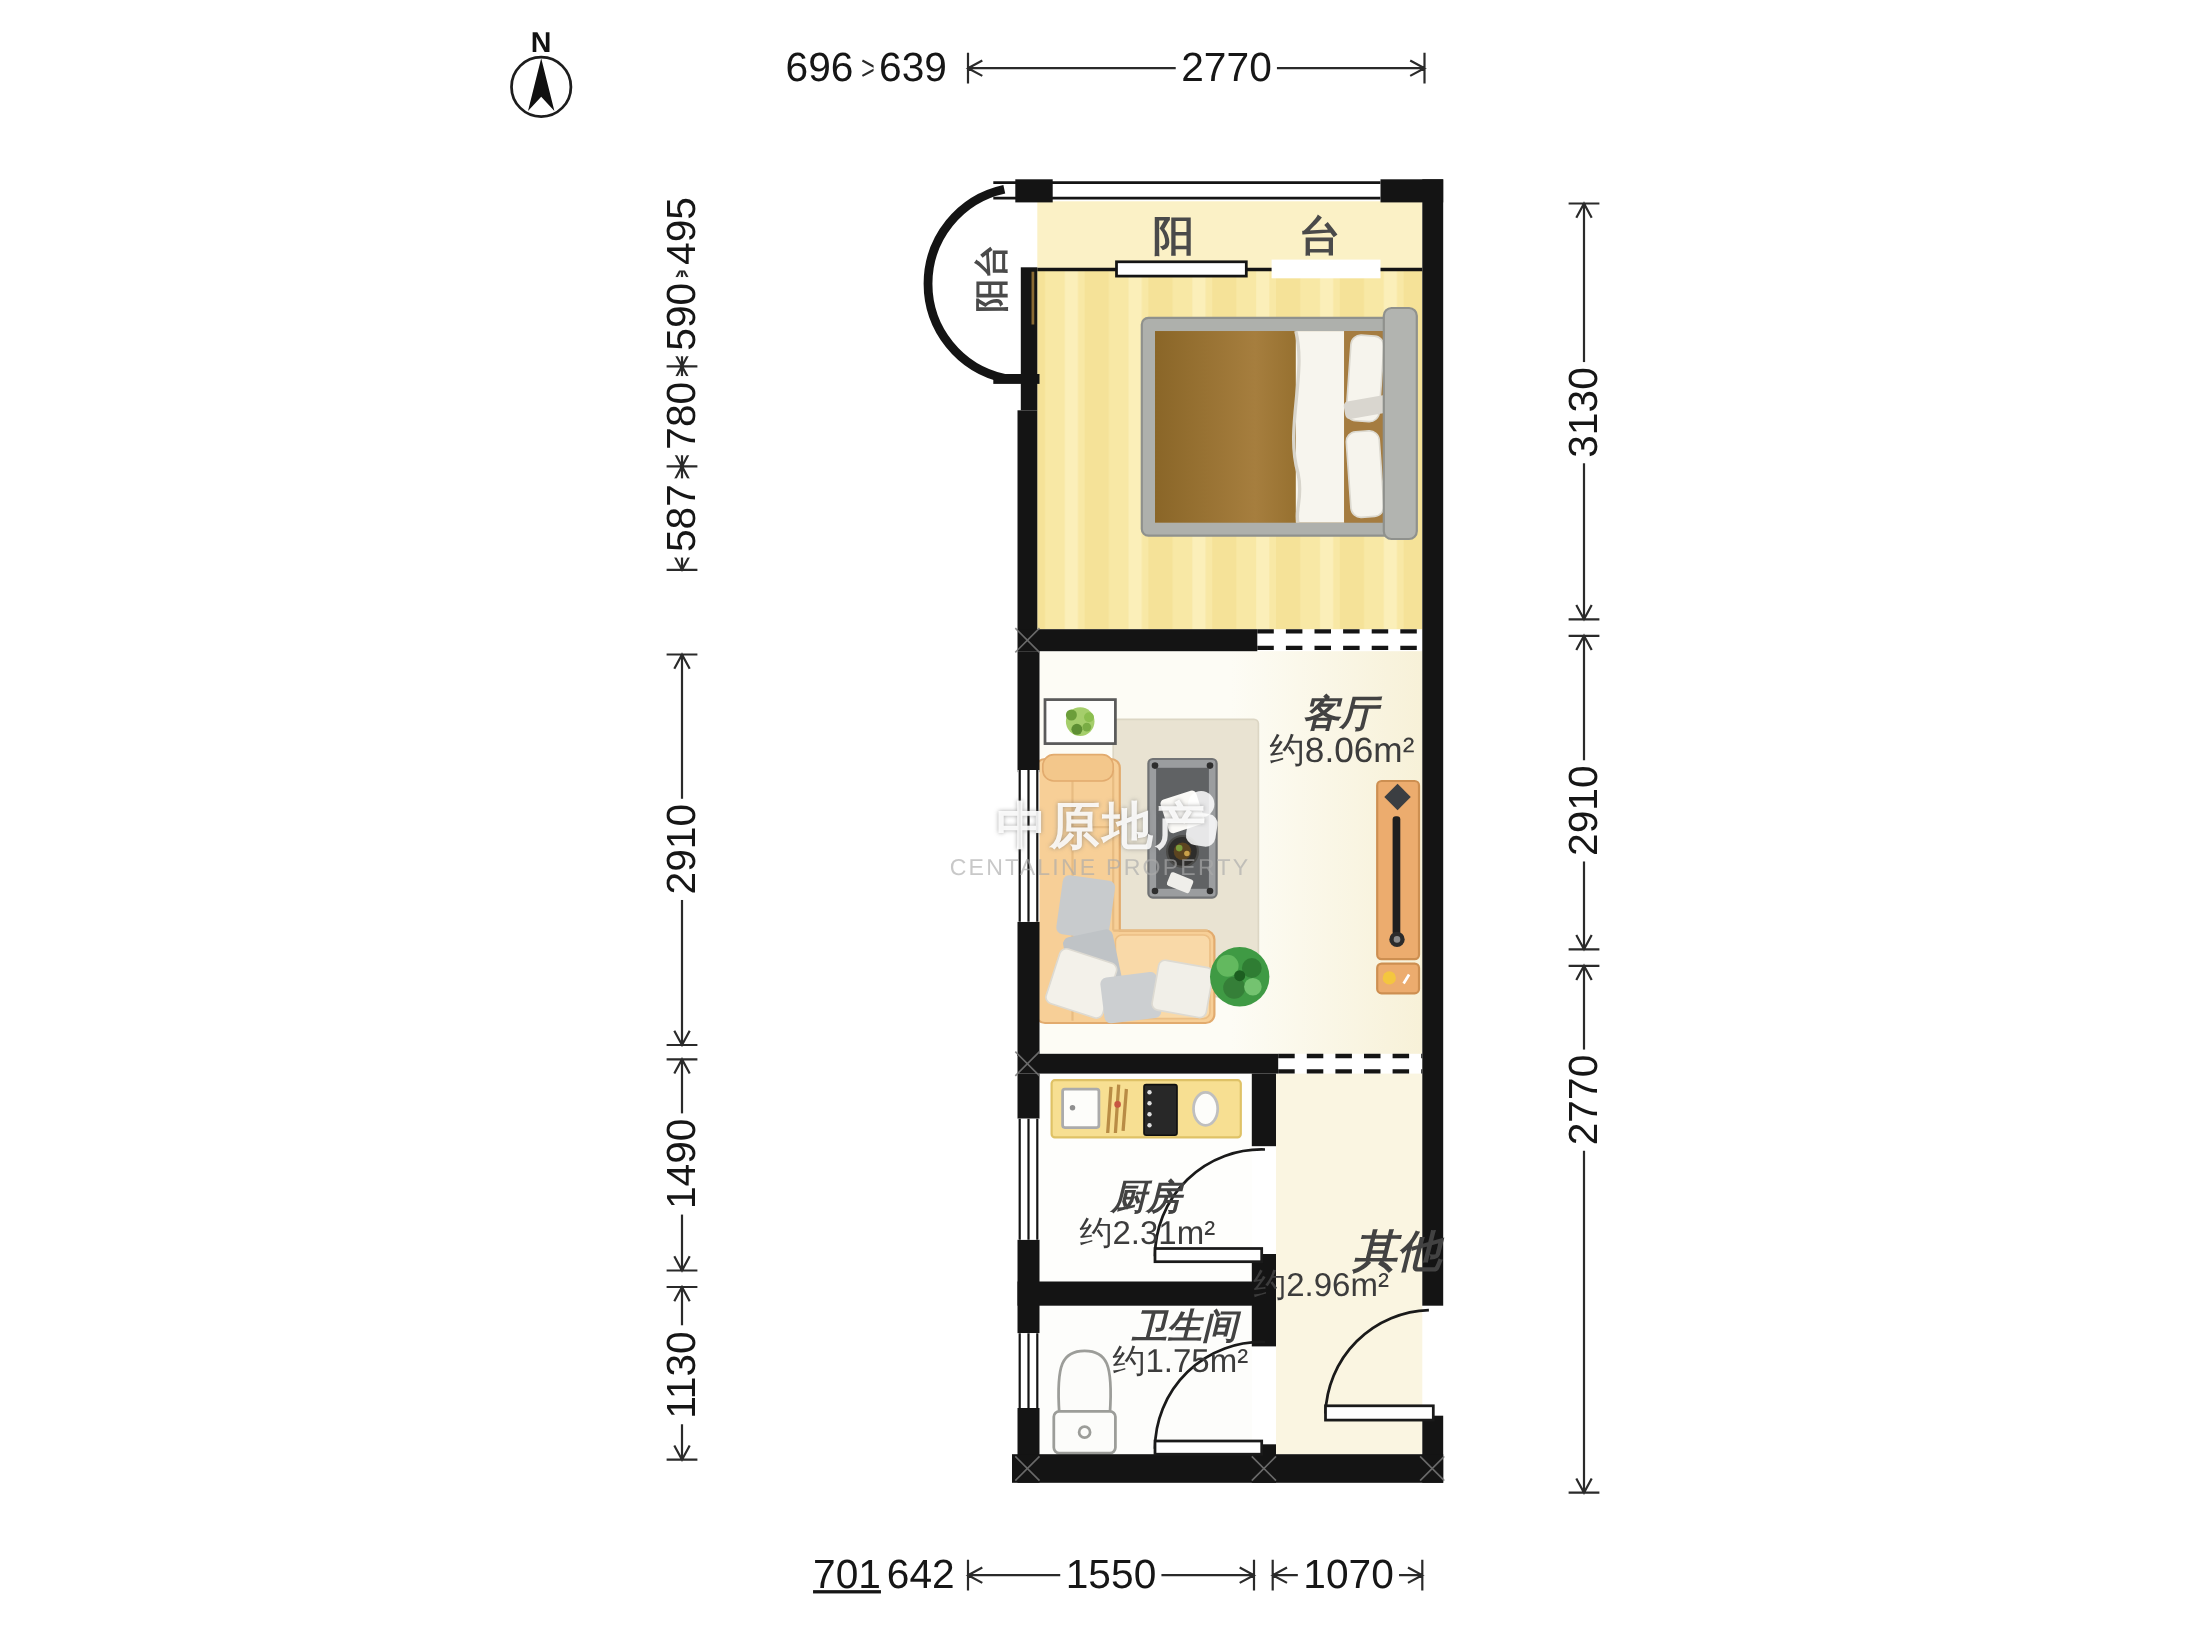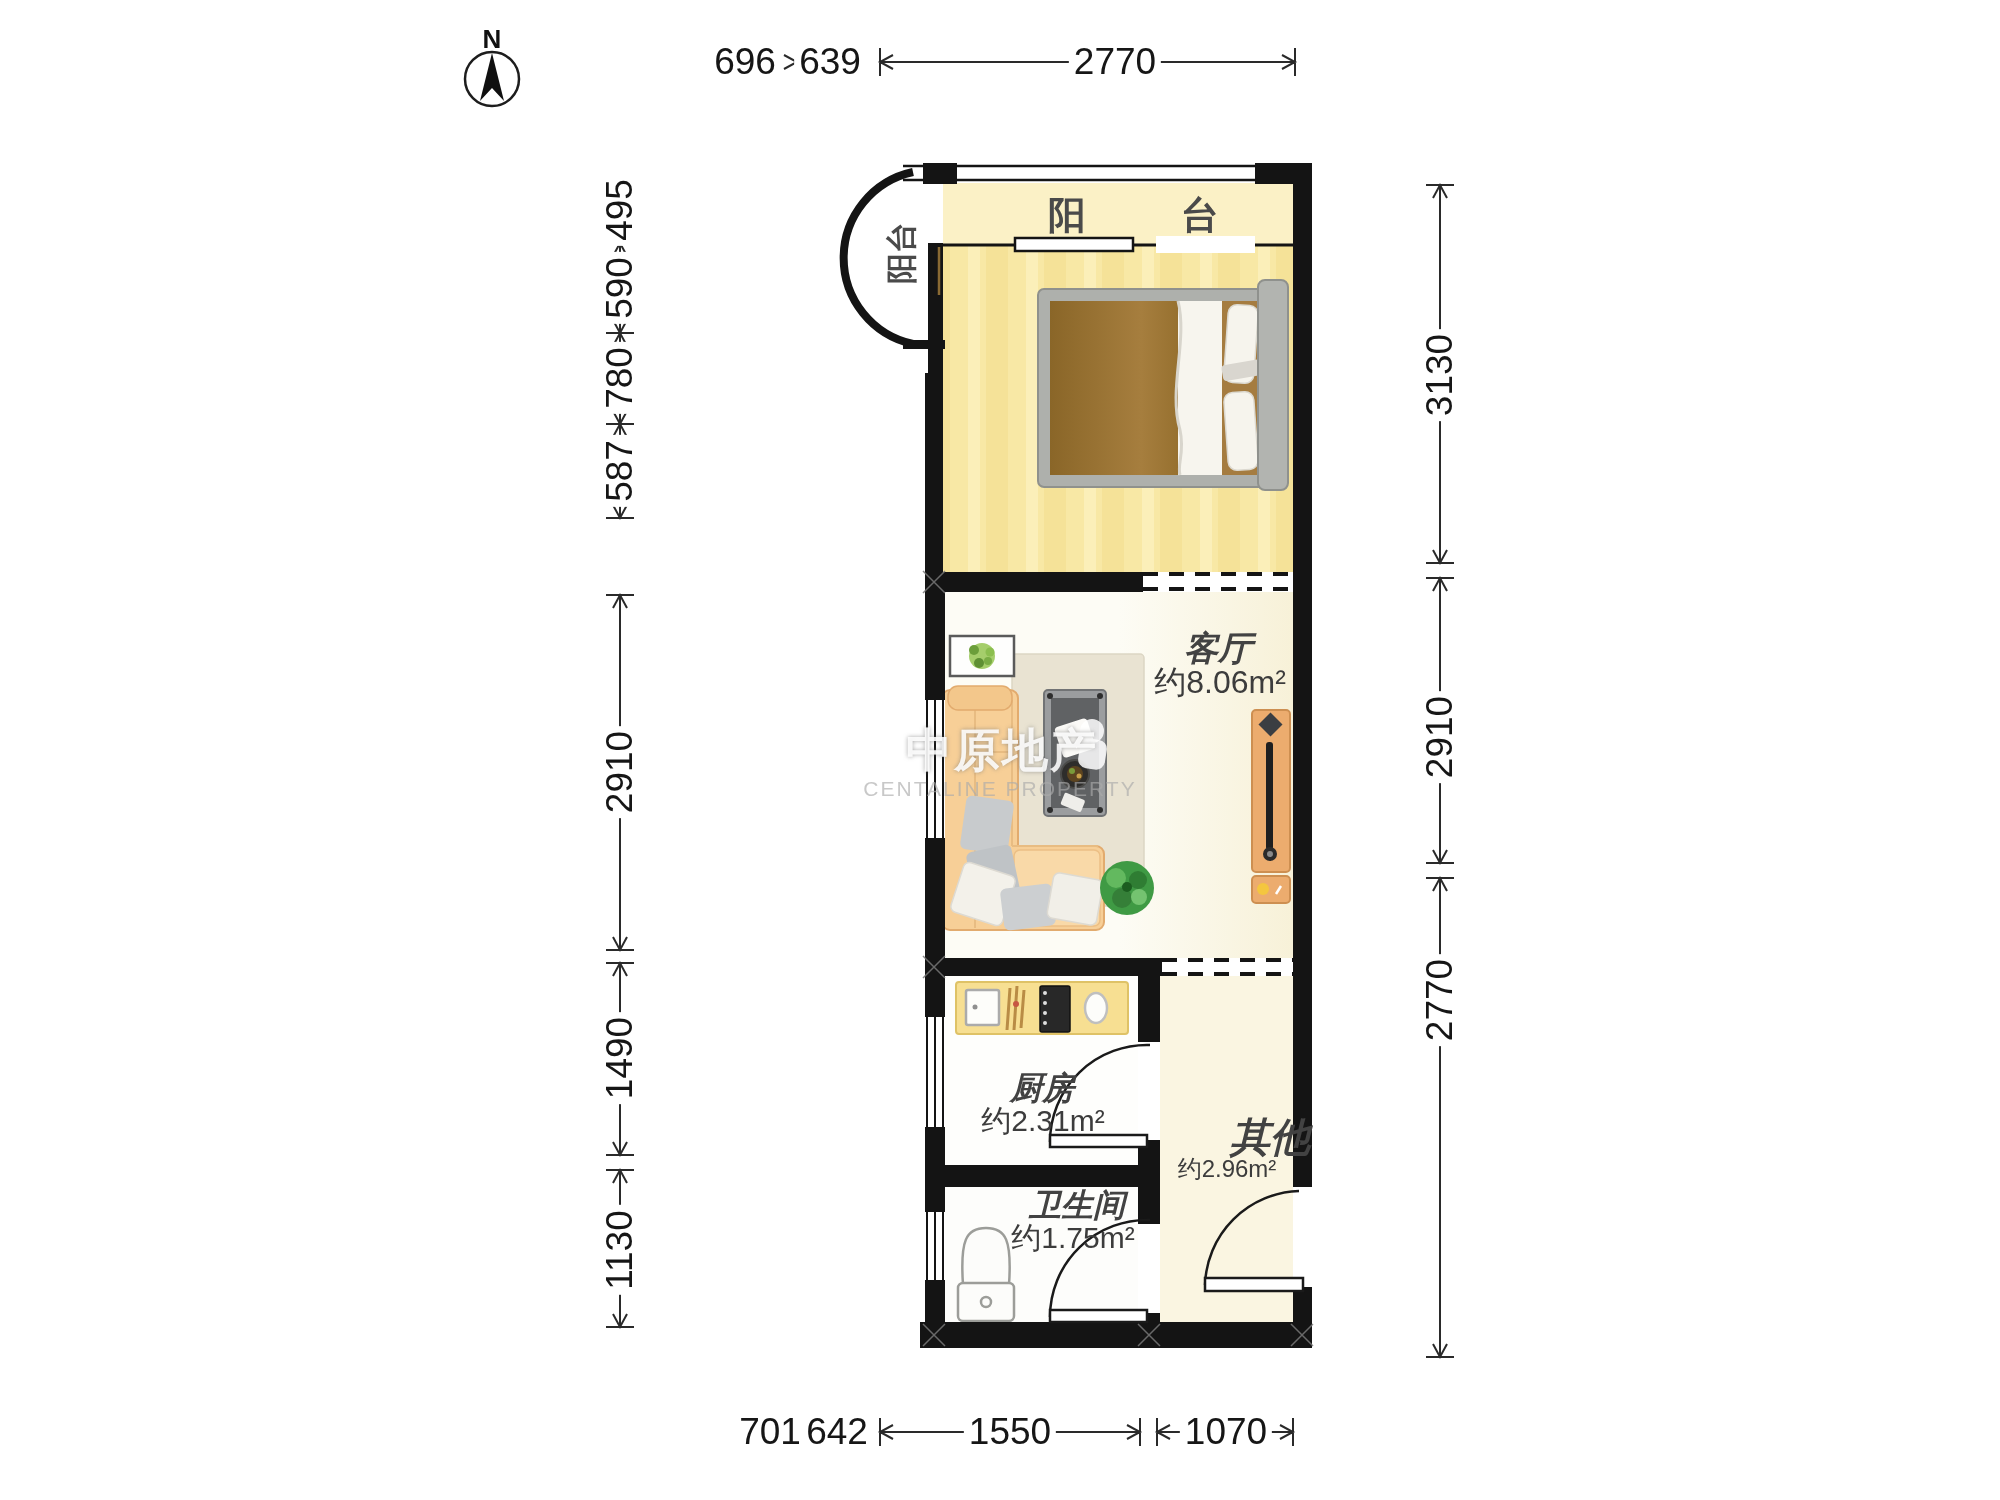--- a/index.html
+++ b/index.html
@@ -253,33 +253,33 @@
   <span class="lbl balcony-top-lbl" style="left:1181px;top:215px;">阳台</span>
   <span class="lbl balcony-side-lbl" style="left:902px;top:253px;">阳台</span>
 
   <span class="lbl room-name" style="left:1218px;top:649px;font-size:34px;">客厅</span>
   <span class="lbl room-area" style="left:1220px;top:683px;font-size:32px;">约8.06m²</span>
 
   <span class="lbl room-name" style="left:1042px;top:1089px;font-size:32px;">厨房</span>
   <span class="lbl room-area" style="left:1043px;top:1121px;font-size:30px;">约2.31m²</span>
 
   <span class="lbl room-name" style="left:1270px;top:1137px;font-size:40px;">其他</span>
-  <span class="lbl room-area" style="left:1227px;top:1169px;font-size:24px;">约2.96m²</span>
+  <span class="lbl room-area" style="left:1201px;top:1169px;font-size:30px;">约2.96m²</span>
 
   <span class="lbl room-name" style="left:1077px;top:1206px;font-size:32px;">卫生间</span>
   <span class="lbl room-area" style="left:1073px;top:1238px;font-size:30px;">约1.75m²</span>
 
   <span class="lbl wm-cn" style="left:1002px;top:751px;">中原地产</span>
   <span class="lbl wm-en" style="left:1000px;top:789px;">CENTALINE PROPERTY</span>
 
   <span class="lbl dim" style="left:745px;top:62px;">696</span>
   <span class="lbl dim" style="left:830px;top:62px;">639</span>
   <span class="lbl dim" style="left:1115px;top:62px;">2770</span>
 
-  <span class="lbl dim" style="left:770px;top:1432px;">701</span>
+  <span class="lbl dim" style="left:770px;top:1432px;text-decoration:underline;">701</span>
   <span class="lbl dim" style="left:837px;top:1432px;">642</span>
   <span class="lbl dim" style="left:1010px;top:1432px;">1550</span>
   <span class="lbl dim" style="left:1226px;top:1432px;">1070</span>
 
   <span class="lbl dim dimv" style="left:620px;top:210px;">495</span>
   <span class="lbl dim dimv" style="left:620px;top:288px;">590</span>
   <span class="lbl dim dimv" style="left:620px;top:378px;">780</span>
   <span class="lbl dim dimv" style="left:620px;top:471px;">587</span>
   <span class="lbl dim dimv" style="left:620px;top:772px;">2910</span>
   <span class="lbl dim dimv" style="left:620px;top:1058px;">1490</span>

